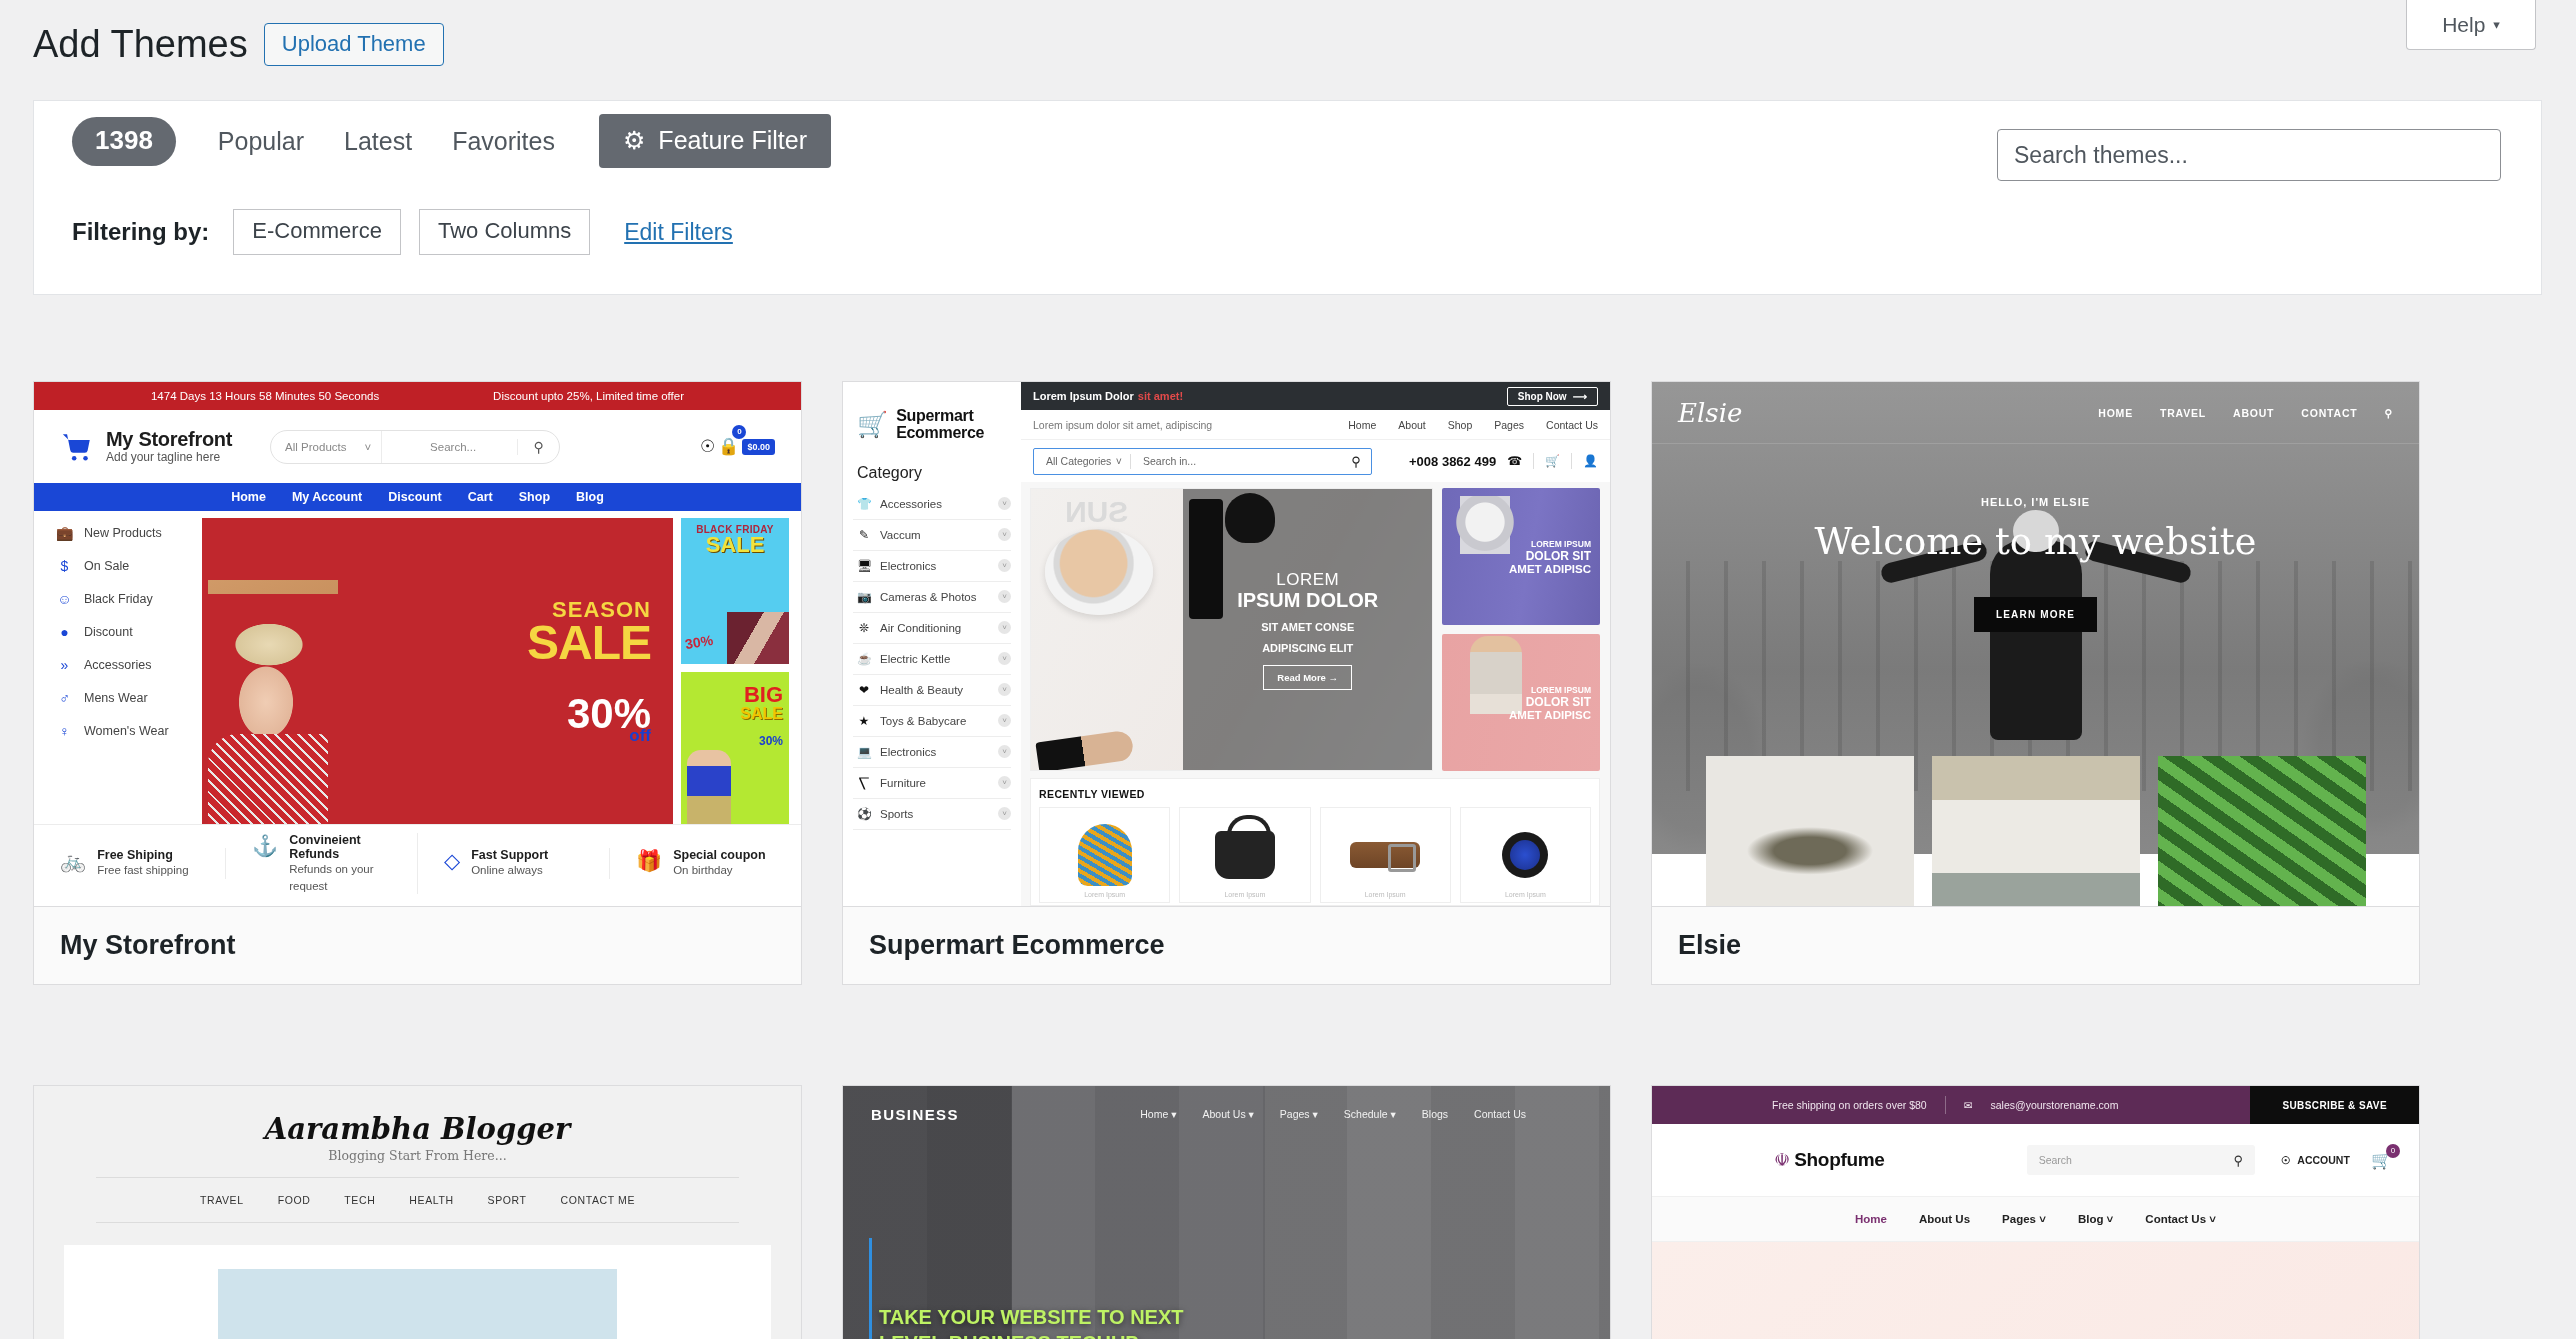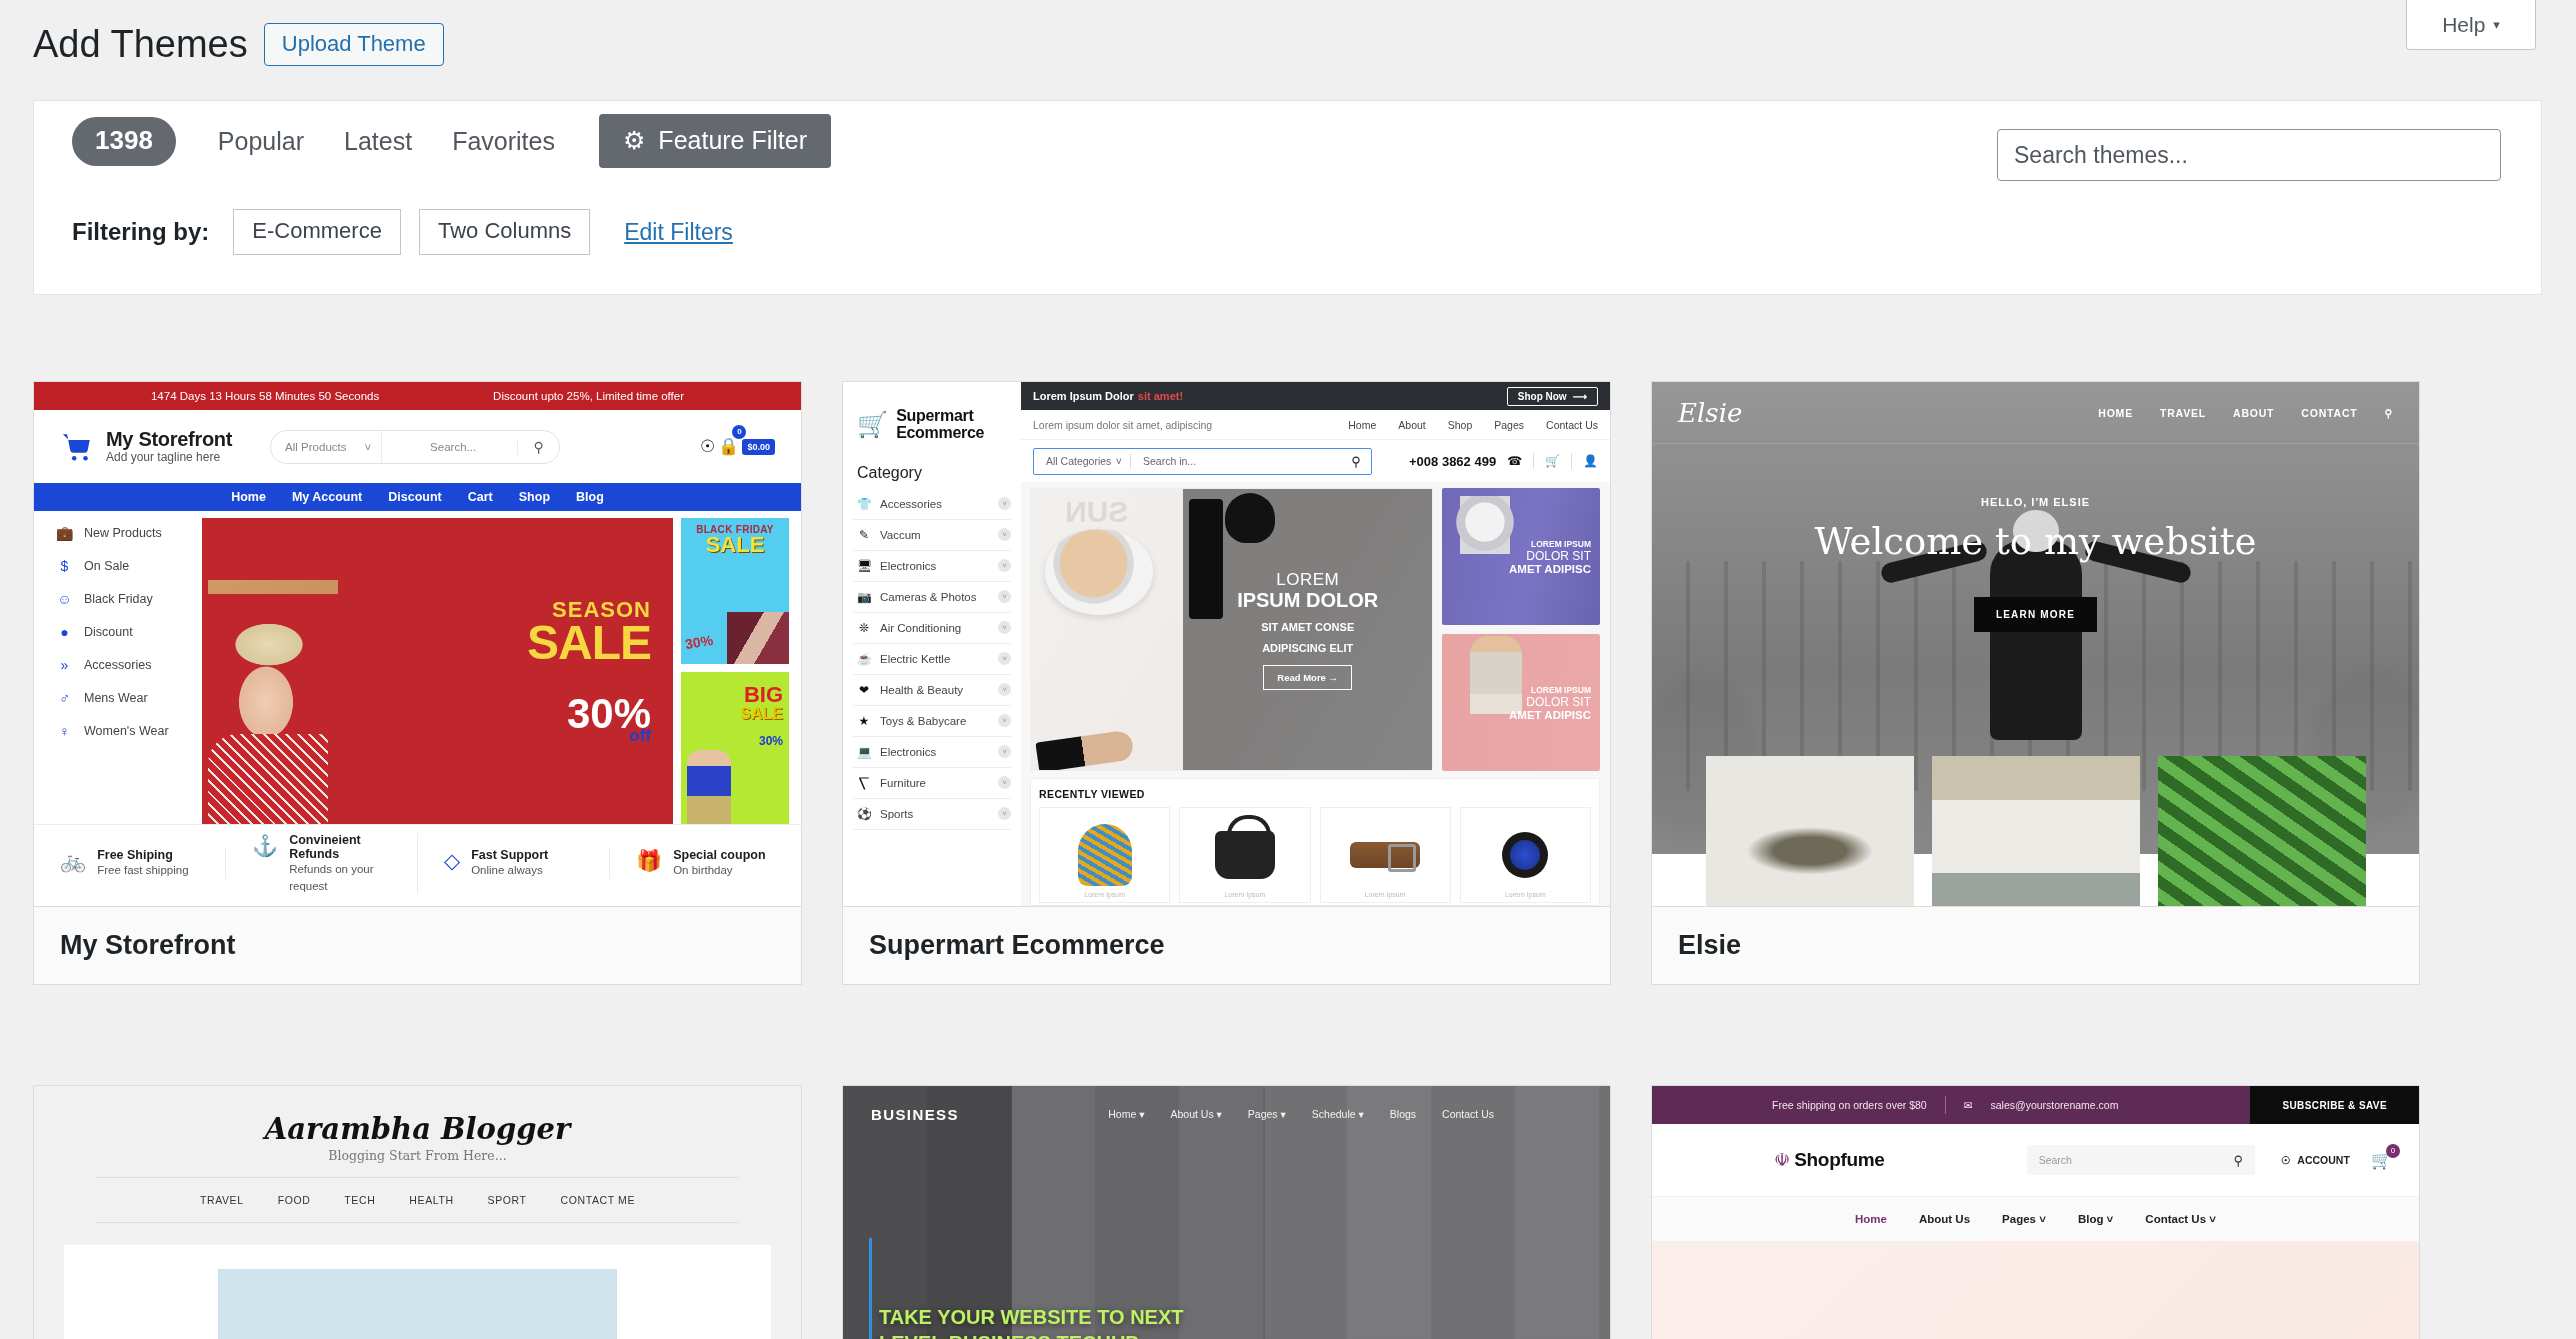--- a/index.html
+++ b/index.html
@@ -364,21 +364,21 @@
     position:relative; overflow:hidden; color:#fff;
     display:flex; flex-direction:column; align-items:flex-end; justify-content:center;
     padding-right:9px; text-align:right; border-radius:2px;
   }
   .sm-lady {
     position:absolute; left:28px; top:2px; width:52px; height:78px;
     background: linear-gradient(180deg,#e3c19f 0 20%, #d8d2c9 20% 75%, #e7e0d7 75%);
     border-radius: 18px 18px 0 0;
   }
   .sm-t1 { font-size:8.5px; font-weight:700; position:relative;z-index:2;}
-  .sm-t2 { font-size:12px; font-weight:400; position:relative;z-index:2;}
+  .sm-t2 { font-size:12px; font-weight:700; position:relative;z-index:2;}
   .sm-t3 { font-size:11.5px; font-weight:800; position:relative;z-index:2;}
   .sm-recent {
     background:#fff; margin: 7px 10px 0 9px; padding: 9px 8px 0;
     border:1px solid #eee; flex: none; height: 128px;
   }
   .sm-recent-h { font-size:10.5px; font-weight:800; color:#111; letter-spacing:0.4px; margin-bottom:7px;}
   .sm-prods { display:flex; gap:9px; }
   .sm-prod {
     flex:1; border:1px solid #eee; height: 96px;
     display:flex; flex-direction:column; align-items:center; justify-content:center;
@@ -512,21 +512,21 @@
       radial-gradient(ellipse 60px 135px at 49% 100%, #4a4d55 0 60%, transparent 62%),
       radial-gradient(ellipse 62px 145px at 64% 100%, #2f6fb5 0 60%, transparent 62%),
       radial-gradient(ellipse 54px 120px at 77% 100%, #3b3f46 0 60%, transparent 62%),
       radial-gradient(ellipse 56px 126px at 90% 100%, #6d4a61 0 60%, transparent 62%);
   }
   .bt-nav {
     position:relative; z-index:3; height: 56px;
     display:flex; align-items:center; padding: 0 28px;
   }
   .bt-brand { font-size: 15px; font-weight:800; color:#fff; letter-spacing:1.4px;}
-  .bt-links { margin-left: auto; display:flex; gap: 26px; margin-right: 88px;}
+  .bt-links { margin-left: auto; display:flex; gap: 26px; margin-right: 56px;}
   .bt-links span { font-size: 10.5px; color:#f2f2f2; }
   .bt-hero { position:relative; z-index:3; padding: 162px 0 0 36px; }
   .bt-accent {
     position:absolute; left: 26px; top: 152px; width: 3px; height: 120px; background:#2f8fe0;
   }
   .bt-h1 {
     font-size: 20px; font-weight:800; color:#bef264; line-height:1.3;
     text-shadow: 0 2px 6px rgba(0,0,0,.55);
   }
 

